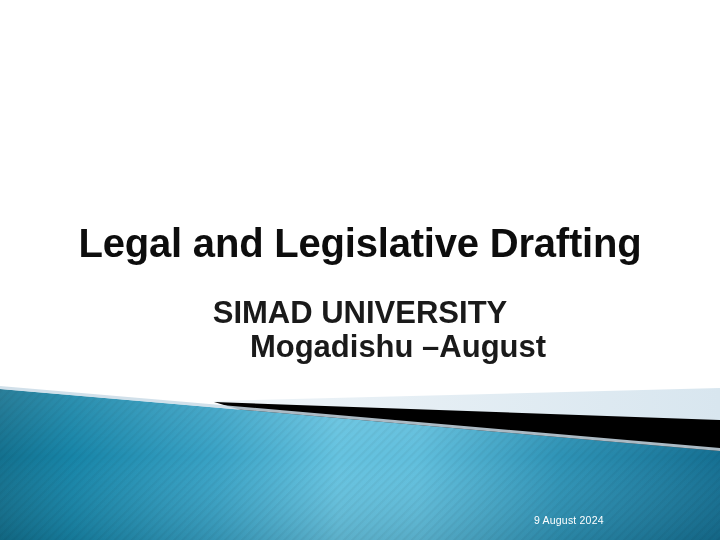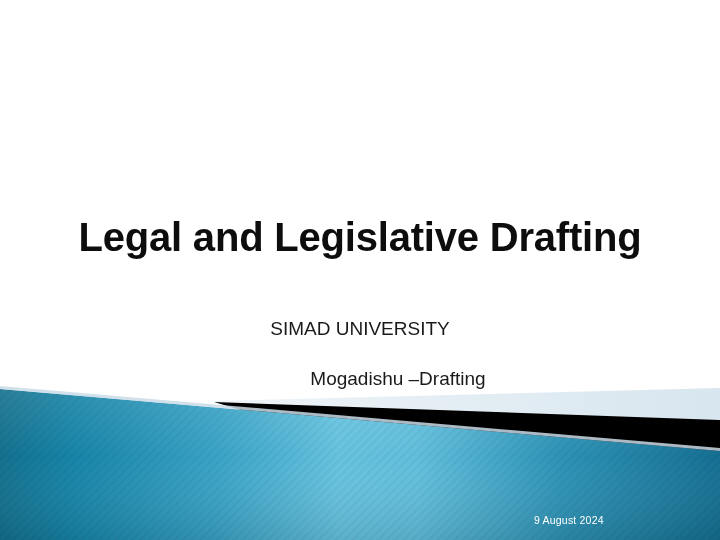--- a/index.html
+++ b/index.html
@@ -30,43 +30,43 @@
 
   
   .title-block {
     position: absolute;
     left: 60px;
     top: 206px;
     width: 600px;
     text-align: center;
   }
   .slide-title {
-    margin: 8px;
+    margin: 14px;
     font-family: "Liberation Sans", sans-serif;
     font-weight: bold;
     font-size: 40px;
     line-height: 46px;
     letter-spacing: -0.2px;
     color: #0d0d0d;
     white-space: nowrap;
   }
 
   
   .subtitle-block {
     position: absolute;
     left: 60px;
     top: 296px;
     width: 600px;
     text-align: center;
   }
   .subtitle-line {
-    margin: 16px;
+    margin: 0;
     font-family: "Liberation Sans", sans-serif;
-    font-weight: normal;
-    font-size: 19px;
+    font-weight: bold;
+    font-size: 31px;
     line-height: 34px;
     color: #1a1a1a;
     white-space: nowrap;
   }
   .subtitle-line.line-2 {
     
     padding-left: 76px;
   }
 
   
@@ -124,18 +124,18 @@
 
     <polygon points="0,386 720,448 720,451 0,389" fill="#c9dbe6" fill-opacity="0.85"></polygon>
   </svg>
 
   <div class="title-block">
     <h1 class="slide-title">Legal and Legislative Drafting</h1>
   </div>
 
   <div class="subtitle-block">
     <p class="subtitle-line line-1">SIMAD UNIVERSITY</p>
-    <p class="subtitle-line line-2">Mogadishu –Drafting</p>
+    <p class="subtitle-line line-2">Mogadishu –August</p>
   </div>
 
   <div class="date-stamp">9 August 2024</div>
 
 </div>
 
 </body></html>

